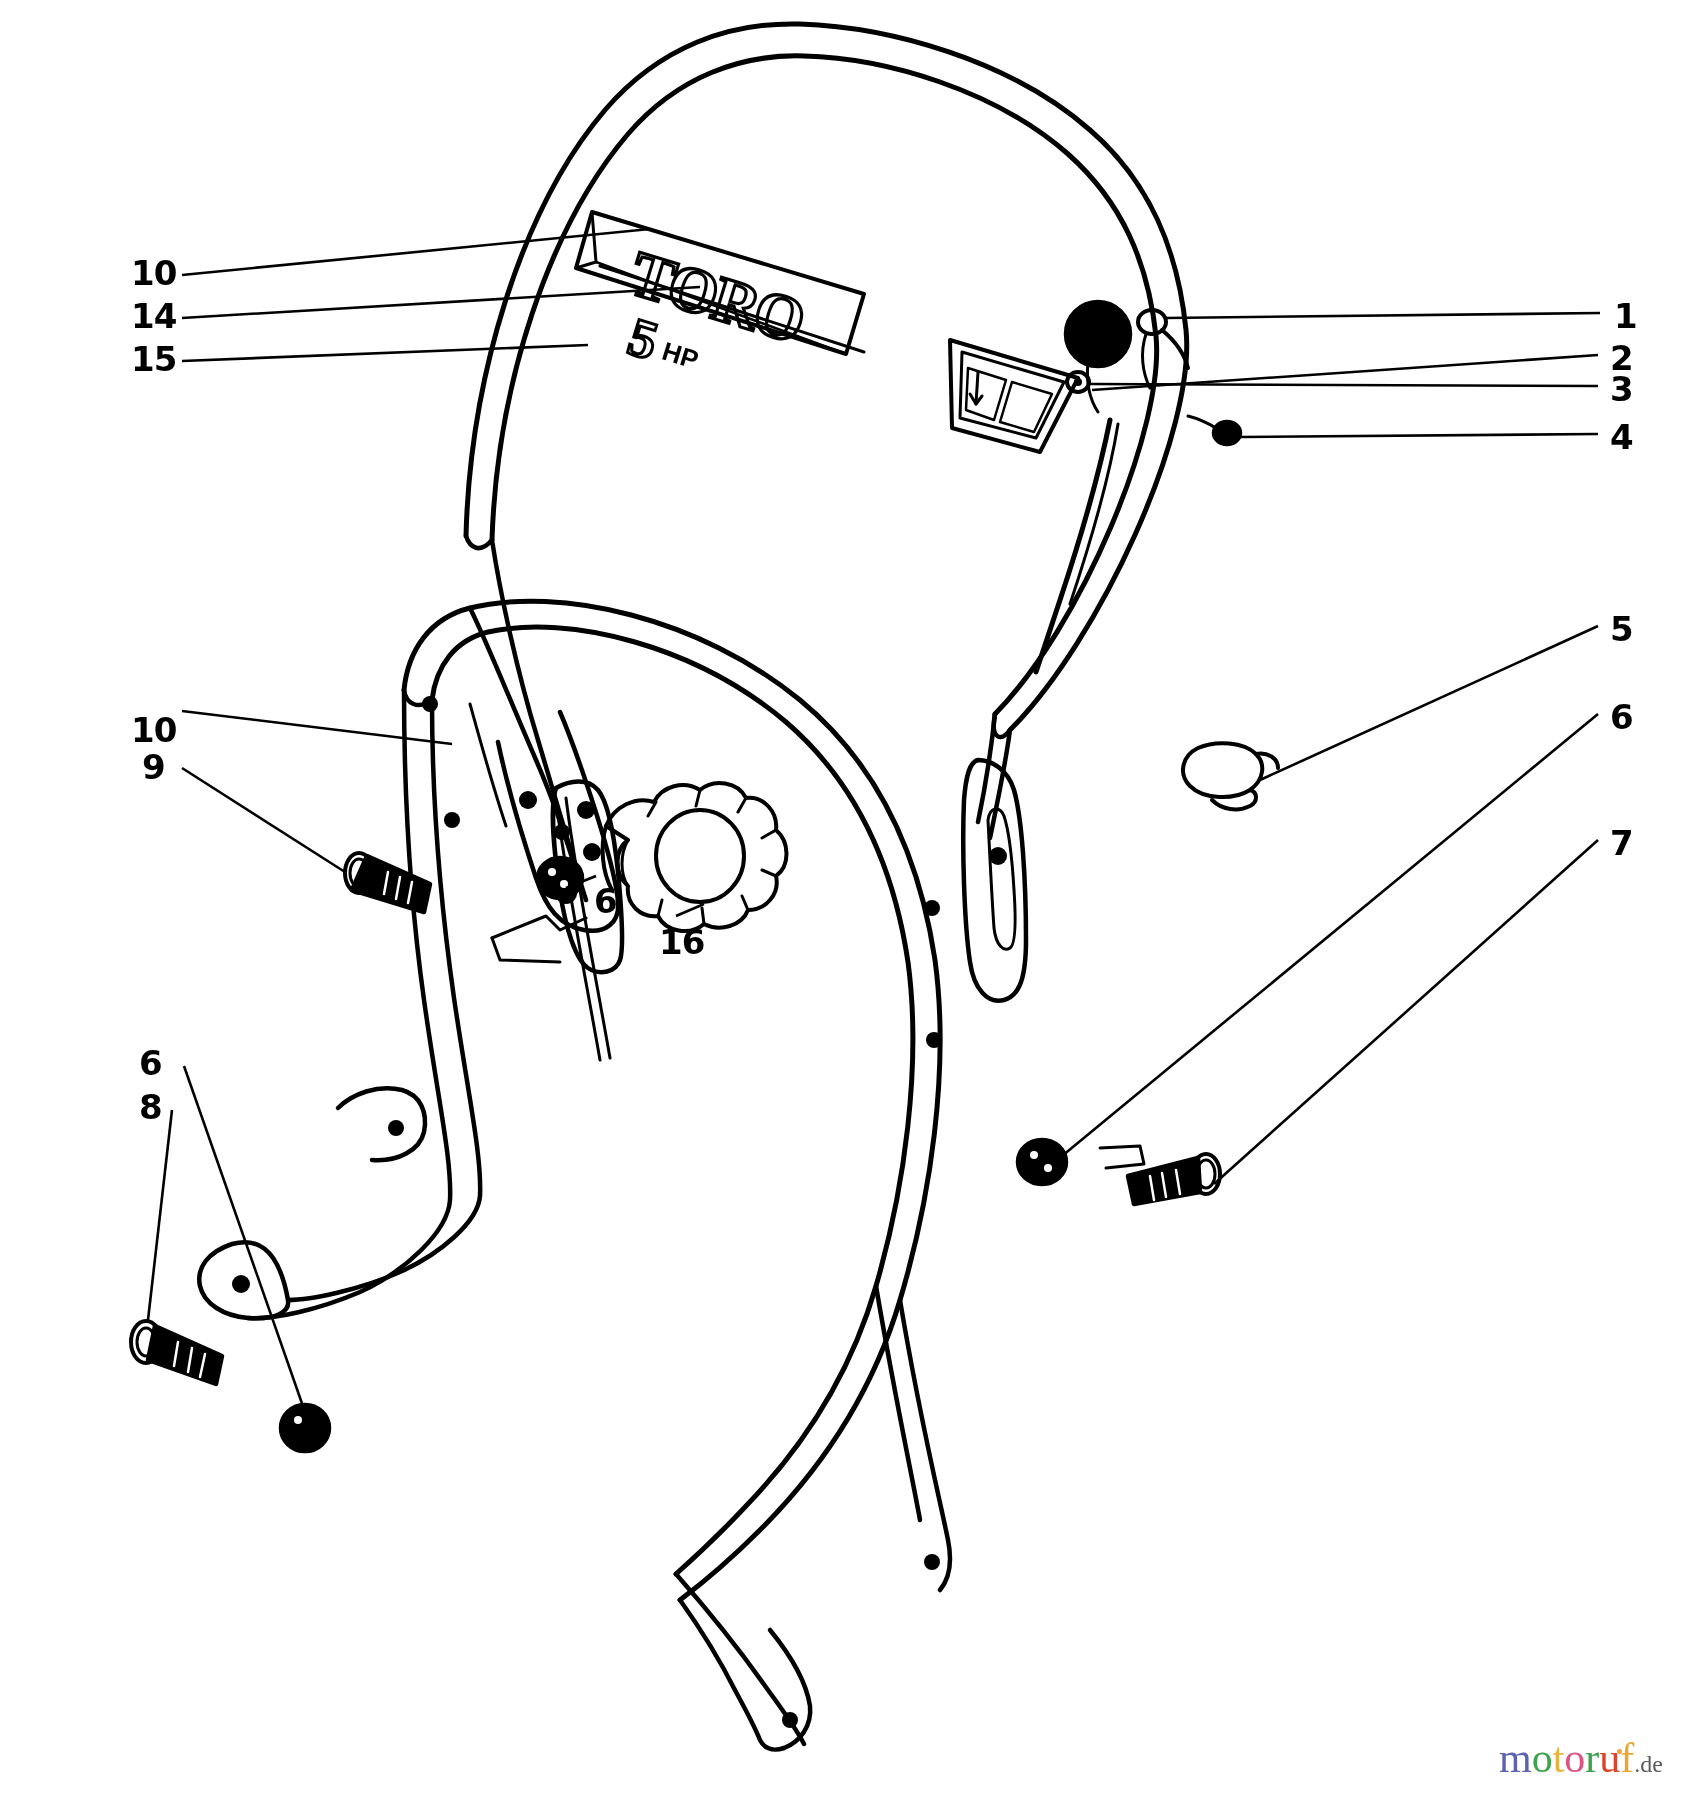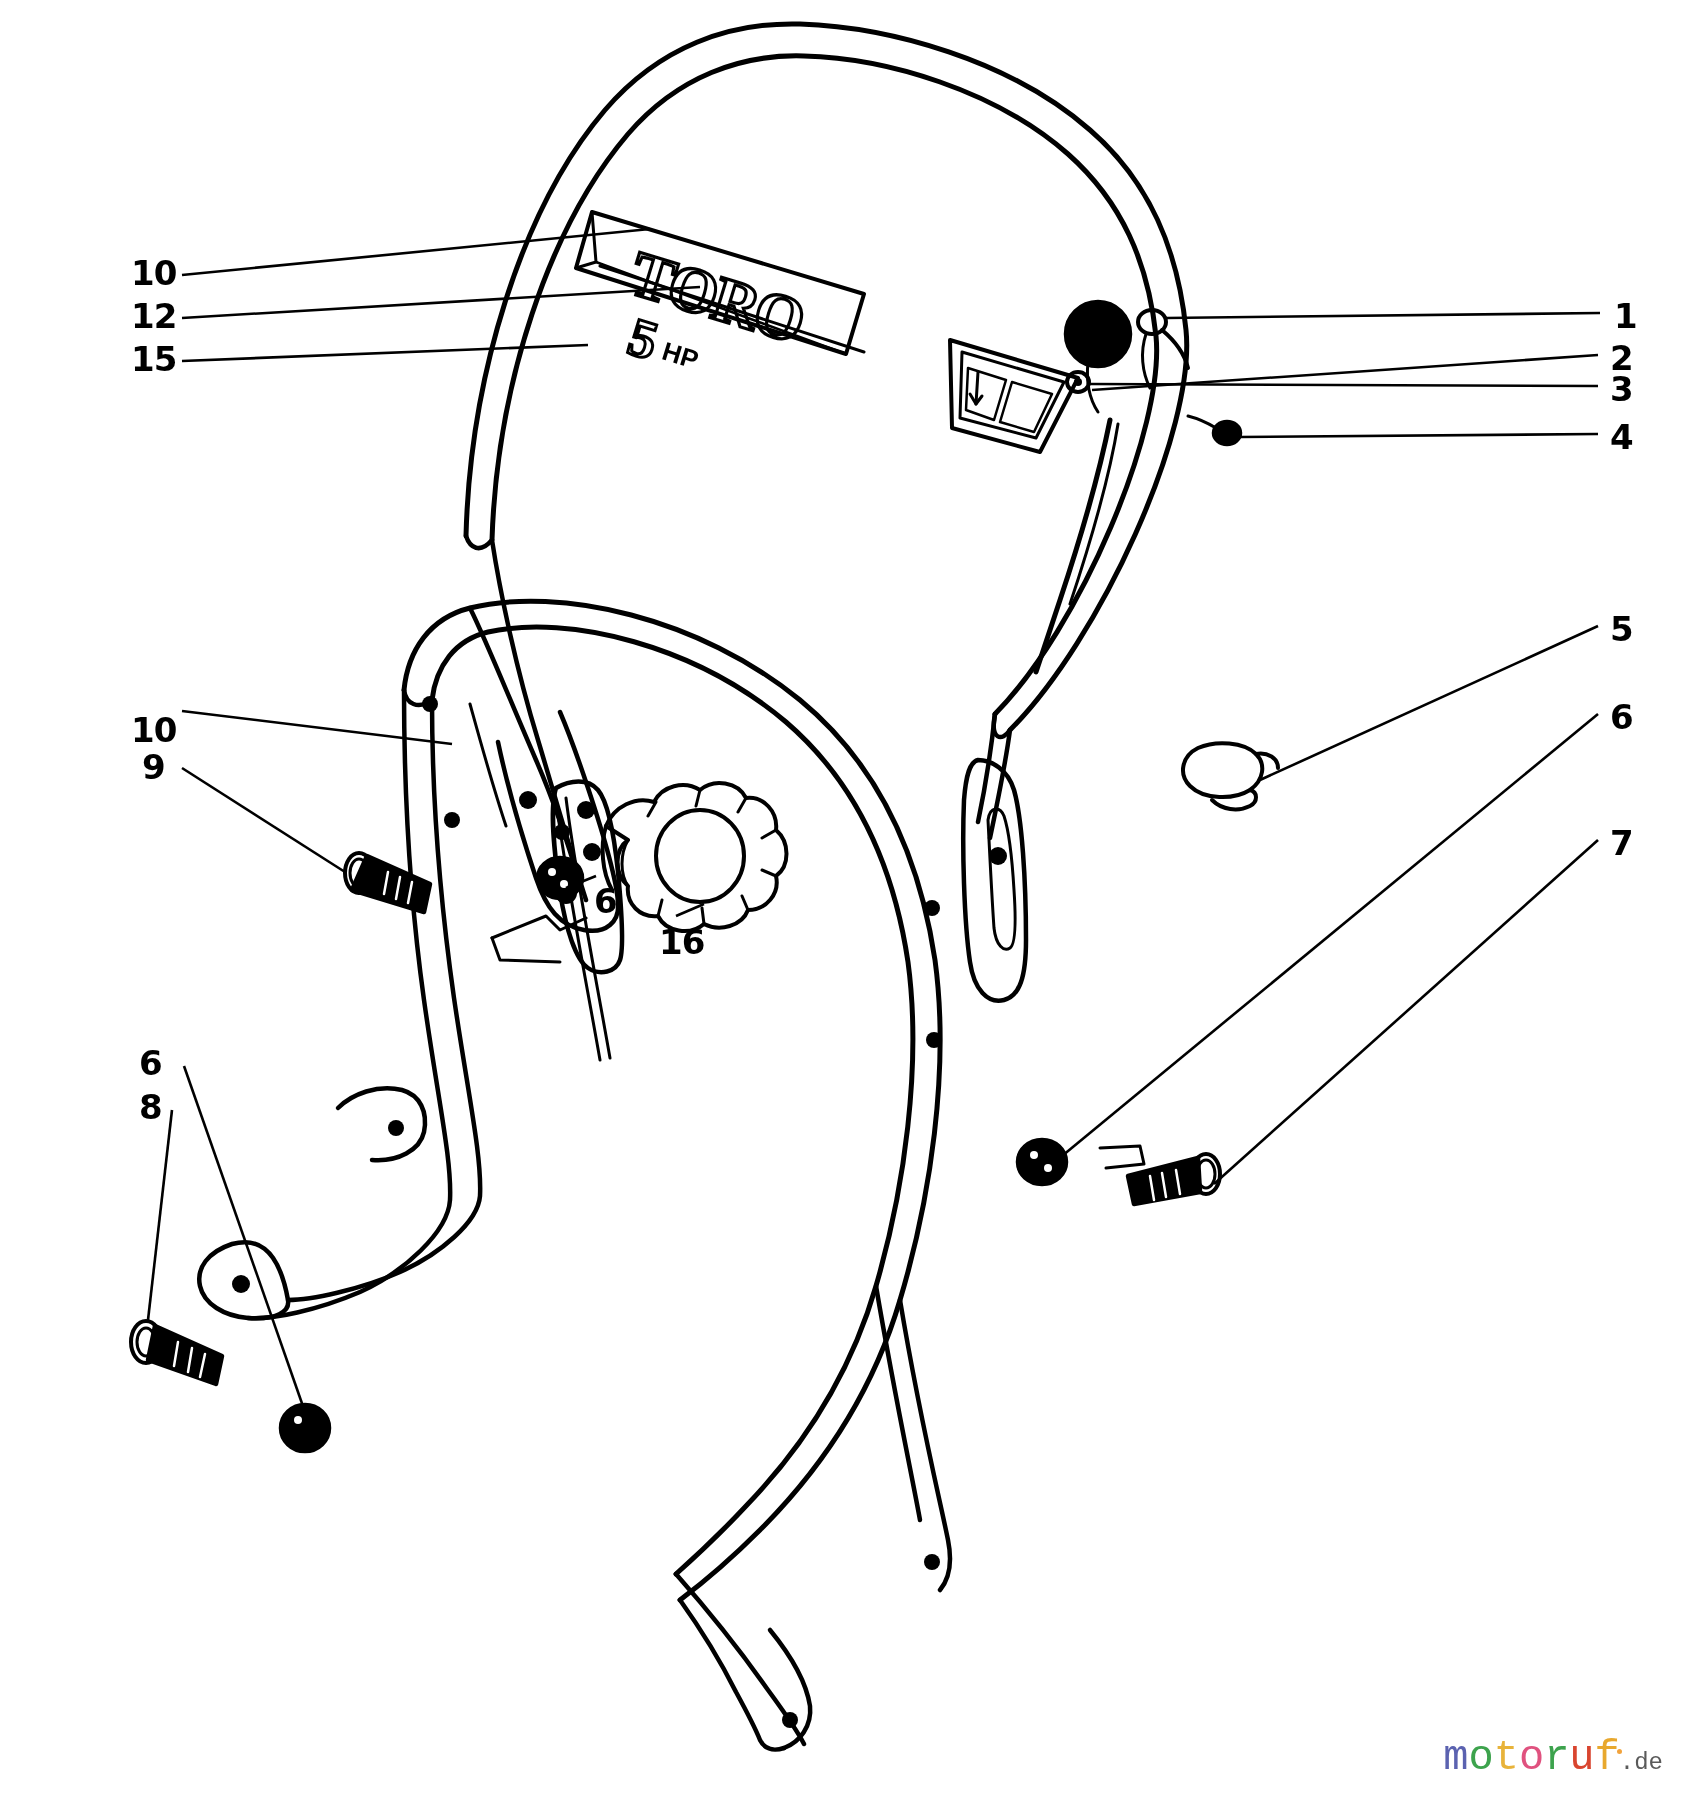--- a/index.html
+++ b/index.html
@@ -31,21 +31,21 @@
     font-size: 34px;
     color: #000000;
     line-height: 1;
     letter-spacing: -1px;
     user-select: none;
   }
   .watermark {
     position: absolute;
     right: 22px;
     bottom: 18px;
-    font-family: Liberation Mono, monospace;
+    font-family: Liberation Serif, serif;
     font-size: 42px;
     letter-spacing: 0px;
     white-space: nowrap;
   }
   .watermark span { display: inline; }
   .wm-suffix {
     font-size: 24px;
     color: #5a5a5a;
   }
   .wm-dot {
@@ -270,21 +270,21 @@
     </g>
 
     <g transform="translate(640,248) rotate(17)">
       <text x="0" y="46" font-family="Liberation Serif, serif" font-size="64" font-weight="700" fill="none" stroke="#000000" stroke-width="3.2" letter-spacing="-3">TORO</text>
       <text x="16" y="104" font-family="Liberation Serif, serif" font-size="54" font-weight="700" fill="none" stroke="#000000" stroke-width="3">5</text>
       <text x="52" y="100" font-family="Liberation Sans, sans-serif" font-size="26" font-weight="700" fill="#000000">HP</text>
     </g>
   </svg>
 
   <div class="callout-label" style="left:131px; top:256px;">10</div>
-  <div class="callout-label" style="left:131px; top:299px;">12</div>
+  <div class="callout-label" style="left:131px; top:299px;">14</div>
   <div class="callout-label" style="left:131px; top:342px;">15</div>
   <div class="callout-label" style="left:131px; top:692px;margin-top:21px;">10</div>
   <div class="callout-label" style="left:142px; top:750px;">9</div>
   <div class="callout-label" style="left:139px; top:1046px;">6</div>
   <div class="callout-label" style="left:139px; top:1090px;">8</div>
   <div class="callout-label" style="left:594px; top:884px;">6</div>
   <div class="callout-label" style="left:659px; top:925px;">16</div>
   <div class="callout-label" style="left:1614px; top:299px;">1</div>
   <div class="callout-label" style="left:1610px; top:341px;">2</div>
   <div class="callout-label" style="left:1610px; top:372px;">3</div>

